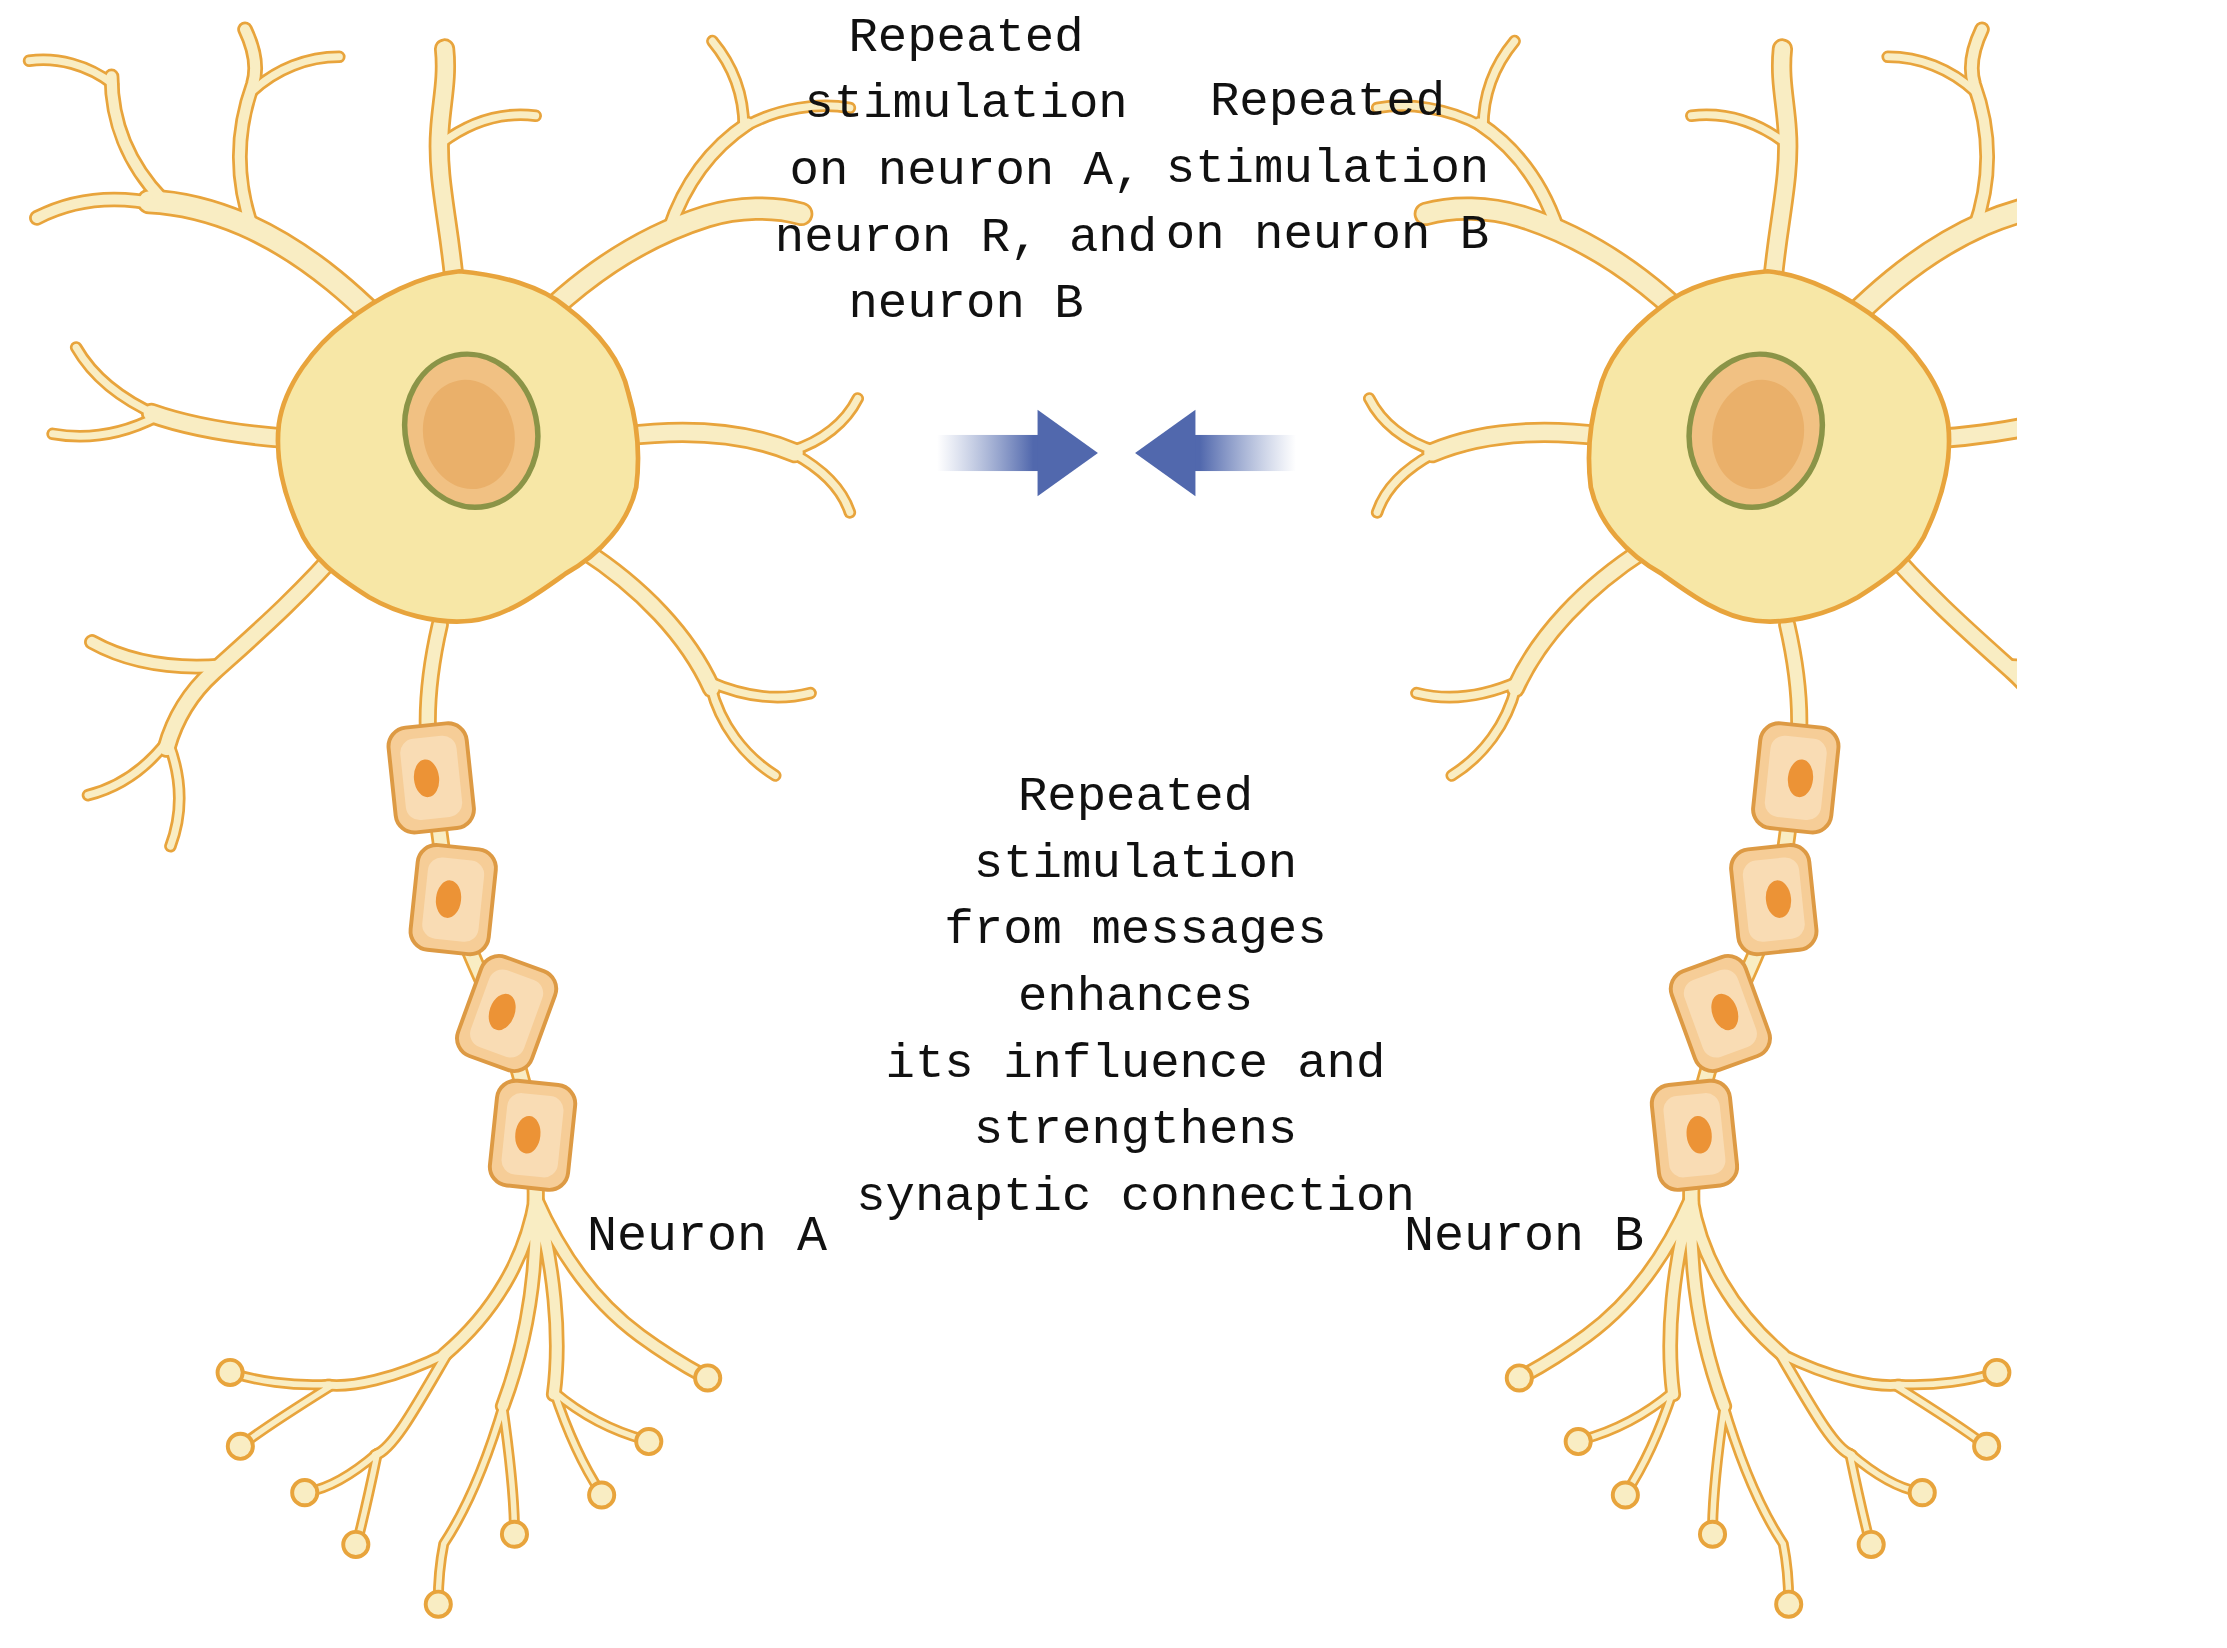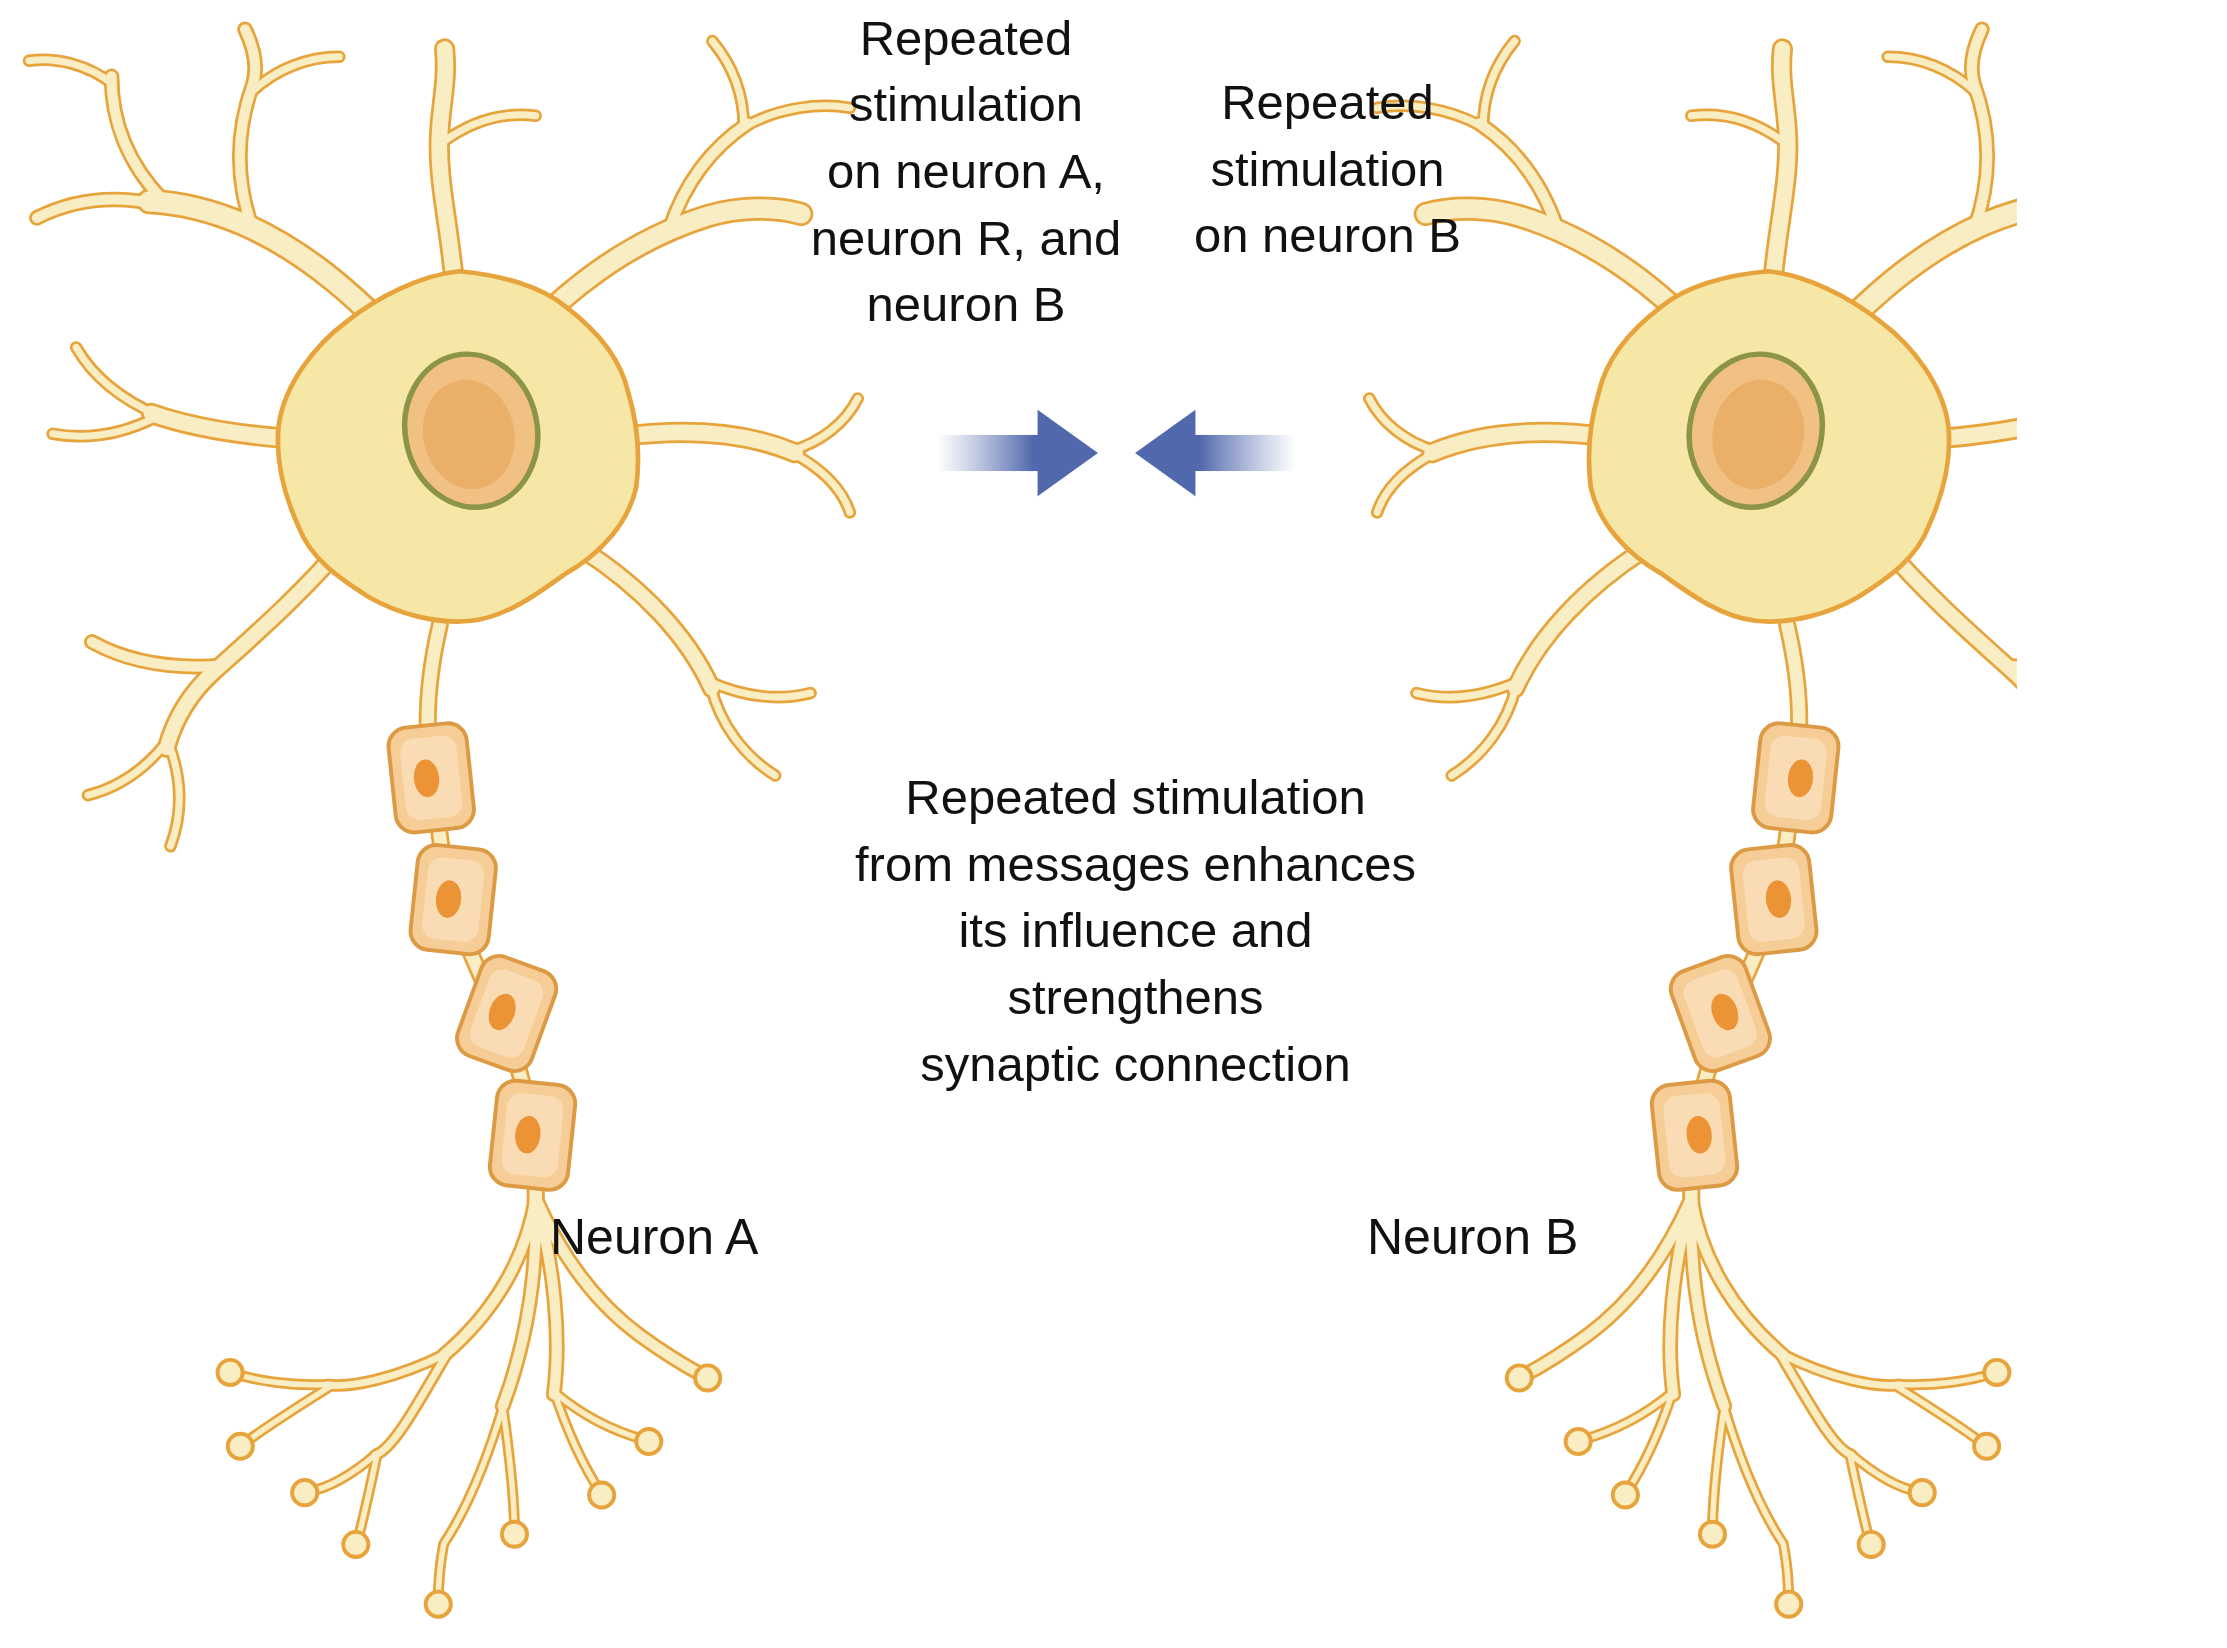--- a/index.html
+++ b/index.html
@@ -2,21 +2,21 @@
 <html style="font-size:12.6px"><head>
 <meta charset="utf-8">
 <style>
   html, body { margin: 0; padding: 0; background: #ffffff; }
   .stage {
     position: relative;
     width: 2017px;
     height: 1648px;
     background: #ffffff;
     overflow: hidden;
-    font-family: Liberation Sans, sans-serif;
+    font-family: Liberation Mono, monospace;
     color: #111111;
   }
   .neuron {
     position: absolute;
     top: 0;
     width: 864px;
     height: 1650px;
   }
   .neuron-a { left: 0; }
   .neuron-b { left: 1363px; transform: scaleX(-1); }
@@ -28,21 +28,21 @@
     font-size: 49px;
     line-height: 1.36;
     color: #111111;
   }
   .cap-a   { left: 746px;  top: 4.7px;    width: 440px; }
   .cap-b   { left: 1131px; top: 69px;   width: 393px; }
   .cap-mid { left: 845px; top: 740px;  width: 581px; margin-top: 24px; }
 
   .neuron-label {
     position: absolute;
-    text-align: left;
+    text-align: center;
     font-size: 50px;
     color: #111111;
     width: 314px;
   }
   .label-a { left: 550px;  top: 1208px; }
   .label-b { left: 1367px; top: 1208px; }
 
   .arrow {
     position: absolute;
     width: 165px;

